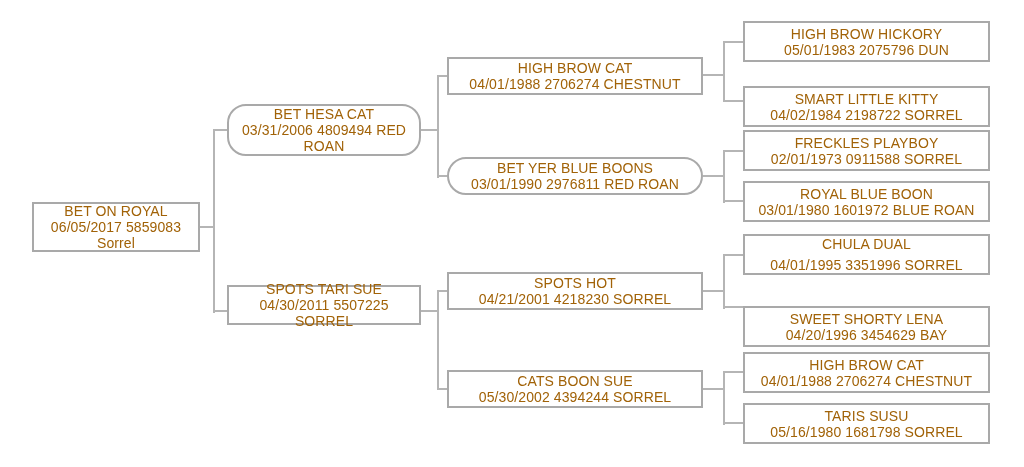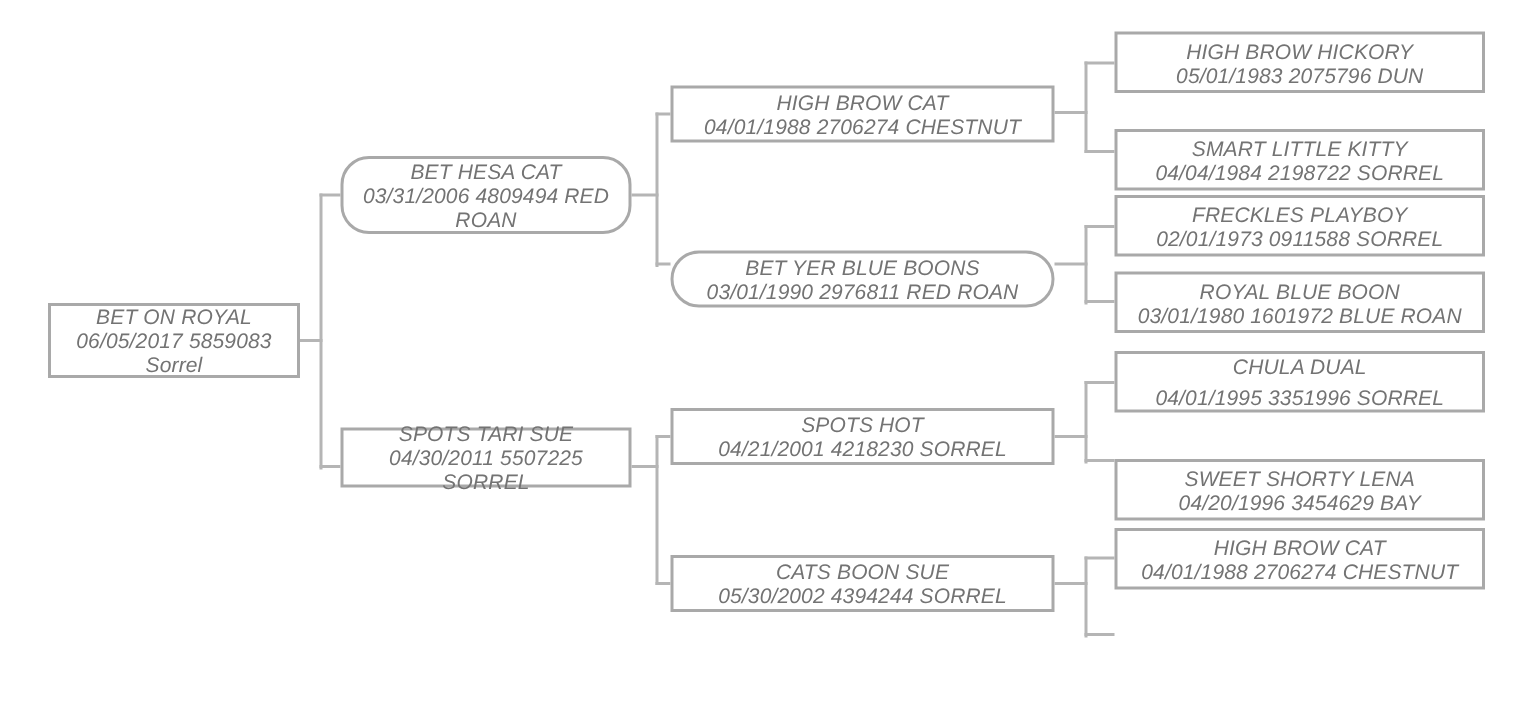--- a/index.html
+++ b/index.html
@@ -11,24 +11,23 @@
     overflow:hidden;
   }
   .node{
     position:absolute;
     box-sizing:border-box;
     border:2px solid #a9a9a9;
     background:#ffffff;
     display:flex;flex-direction:column;
     align-items:center;justify-content:center;
     text-align:center;
-    color:#737373;
+    color:#a16207;
     font-size:14px;line-height:16px;
     letter-spacing:0.1px;
-    font-style:italic;
   }
   .node .nm{white-space:nowrap;}
   .node .details{padding:0 2px;}
   .g1{left:32px;top:202px;width:168px;height:50px;}
   .g1 .details{max-width:138px;}
   .g2{left:227px;width:194px;}
   .g2 .details{max-width:172px;}
   .g2a{top:104px;height:52px;border-radius:19px;}
   .g2b{top:285px;height:40px;}
   .g3{left:447px;width:256px;height:38px;}
@@ -53,60 +52,64 @@
   </div>
   <div class="node g2 g2b">
     <div class="nm">SPOTS TARI SUE</div>
     <div class="details">04/30/2011 5507225 SORREL</div>
   </div>
 
   <div class="node g3" style="top:57px;">
     <div class="nm">HIGH BROW CAT</div>
     <div class="details">04/01/1988 2706274 CHESTNUT</div>
   </div>
-  <div class="node g3" style="top:167px;border-radius:19px;">
+  <div class="node g3" style="top:157px;border-radius:19px;">
     <div class="nm">BET YER BLUE BOONS</div>
     <div class="details">03/01/1990 2976811 RED ROAN</div>
   </div>
   <div class="node g3" style="top:272px;">
     <div class="nm">SPOTS HOT</div>
     <div class="details">04/21/2001 4218230 SORREL</div>
   </div>
   <div class="node g3" style="top:370px;">
     <div class="nm">CATS BOON SUE</div>
     <div class="details">05/30/2002 4394244 SORREL</div>
   </div>
 
   <div class="node g4" style="top:21px;">
     <div class="nm">HIGH BROW HICKORY</div>
     <div class="details">05/01/1983 2075796 DUN</div>
   </div>
   <div class="node g4" style="top:86px;">
     <div class="nm">SMART LITTLE KITTY</div>
-    <div class="details">04/04/1984 2198722 SORREL</div>
+    <div class="details">04/02/1984 2198722 SORREL</div>
   </div>
   <div class="node g4" style="top:130px;">
     <div class="nm">FRECKLES PLAYBOY</div>
     <div class="details">02/01/1973 0911588 SORREL</div>
   </div>
   <div class="node g4" style="top:181px;">
     <div class="nm">ROYAL BLUE BOON</div>
     <div class="details">03/01/1980 1601972 BLUE ROAN</div>
   </div>
   <div class="node g4" style="top:234px;justify-content:space-between;">
     <div class="nm">CHULA DUAL</div>
     <div class="details">04/01/1995 3351996 SORREL</div>
   </div>
   <div class="node g4" style="top:287px;margin-top:19px;">
     <div class="nm">SWEET SHORTY LENA</div>
     <div class="details">04/20/1996 3454629 BAY</div>
   </div>
   <div class="node g4" style="top:352px;">
     <div class="nm">HIGH BROW CAT</div>
     <div class="details">04/01/1988 2706274 CHESTNUT</div>
+  </div>
+  <div class="node g4" style="top:403px;">
+    <div class="nm">TARIS SUSU</div>
+    <div class="details">05/16/1980 1681798 SORREL</div>
   </div>
 
   <div class="hl" style="left:200px;top:226px;width:15px;"></div>
   <div class="vl" style="left:213px;top:129px;height:184px;"></div>
   <div class="hl" style="left:213px;top:129px;width:14px;"></div>
   <div class="hl" style="left:213px;top:310px;width:14px;"></div>
 
   <div class="hl" style="left:421px;top:129px;width:18px;"></div>
   <div class="vl" style="left:437px;top:75px;height:103px;"></div>
   <div class="hl" style="left:437px;top:75px;width:10px;"></div>

